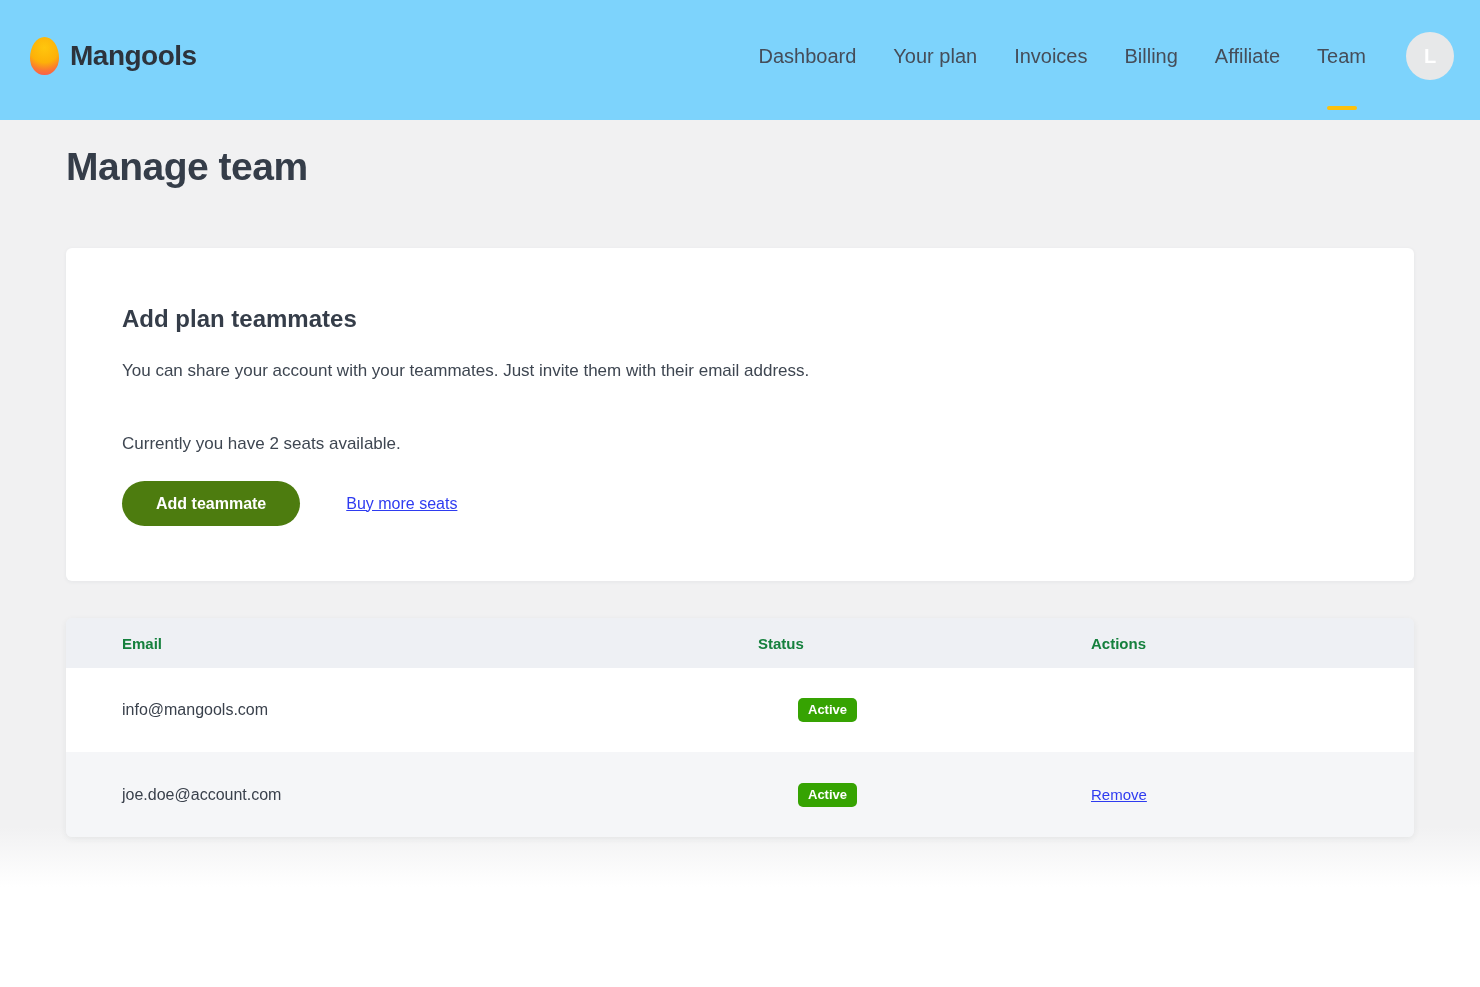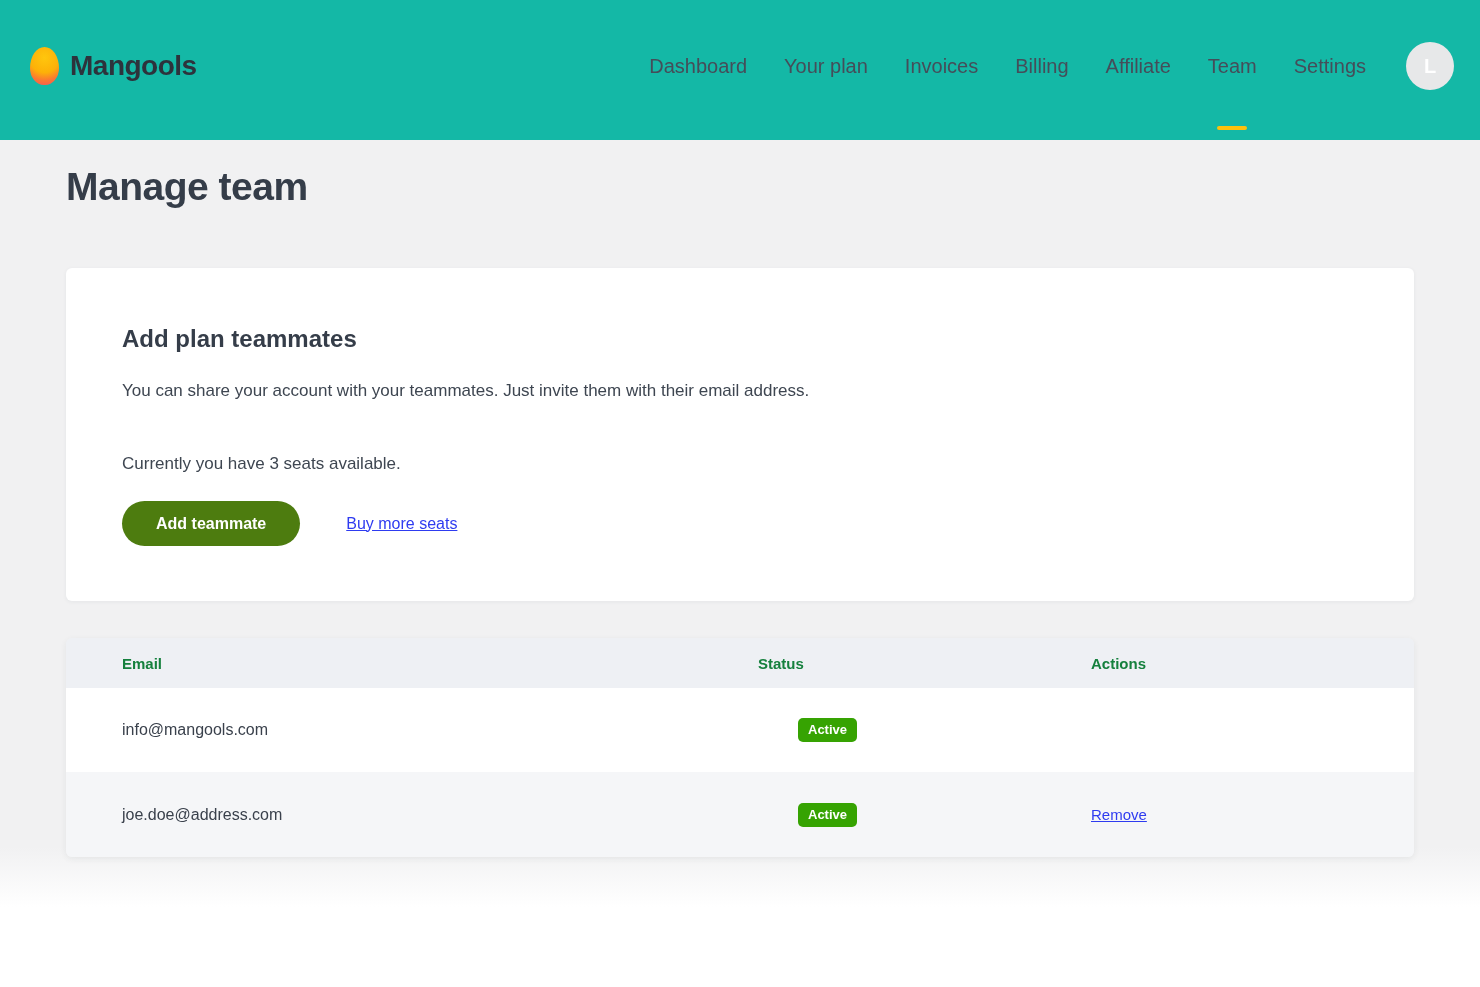--- a/index.html
+++ b/index.html
@@ -5,22 +5,22 @@
   * { margin: 0; padding: 0; box-sizing: border-box; }
   html, body {
     width: 1480px; height: 987px;
     background: #ffffff;
     font-family: "Liberation Sans", sans-serif;
     overflow: hidden;
   }
 
   
   .header {
-    height: 140px;
-    background: #14b8a6;
+    height: 120px;
+    background: #7dd3fc;
     display: flex;
     align-items: center;
     padding: 0 26px 8px 30px;
   }
   .logo {
     display: flex;
     align-items: center;
     gap: 11px;
     cursor: pointer;
   }
@@ -193,48 +193,47 @@
     <div class="logo-egg"></div>
     <span class="logo-text">Mangools</span>
   </div>
   <nav class="nav">
     <div class="nav-item">Dashboard</div>
     <div class="nav-item">Your plan</div>
     <div class="nav-item">Invoices</div>
     <div class="nav-item">Billing</div>
     <div class="nav-item">Affiliate</div>
     <div class="nav-item active">Team</div>
-    <div class="nav-item">Settings</div>
   </nav>
   <div class="avatar">L</div>
 </header>
 
 <main class="main">
   <h1 class="page-title">Manage team</h1>
 
   <section class="card">
     <h2 class="card-heading">Add plan teammates</h2>
     <p class="card-desc">You can share your account with your teammates. Just invite them with their email address.</p>
-    <p class="seats-text">Currently you have 3 seats available.</p>
+    <p class="seats-text">Currently you have 2 seats available.</p>
     <div class="actions-row">
       <button class="btn-primary">Add teammate</button>
       <a class="link buy-link">Buy more seats</a>
     </div>
   </section>
 
   <section class="table-card">
     <div class="t-row t-head">
       <div>Email</div>
       <div>Status</div>
       <div>Actions</div>
     </div>
     <div class="t-row t-body-row">
       <div class="t-email">info@mangools.com</div>
       <div><span class="badge">Active</span></div>
       <div></div>
     </div>
     <div class="t-row t-body-row alt">
-      <div class="t-email">joe.doe@address.com</div>
+      <div class="t-email">joe.doe@account.com</div>
       <div><span class="badge">Active</span></div>
       <div><a class="link remove-link">Remove</a></div>
     </div>
   </section>
 </main>
 
 </body></html>

